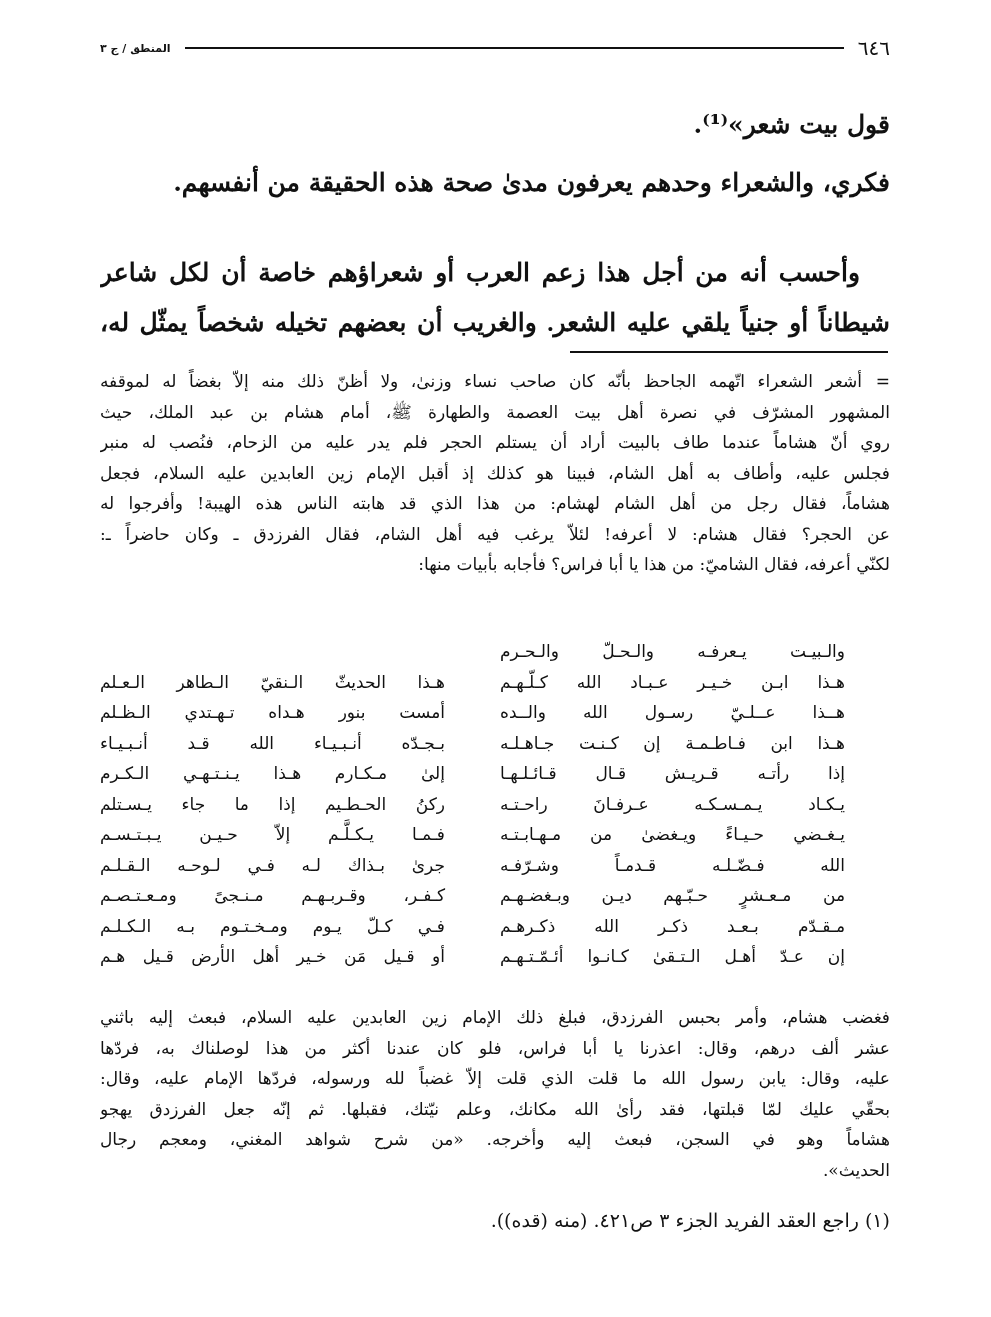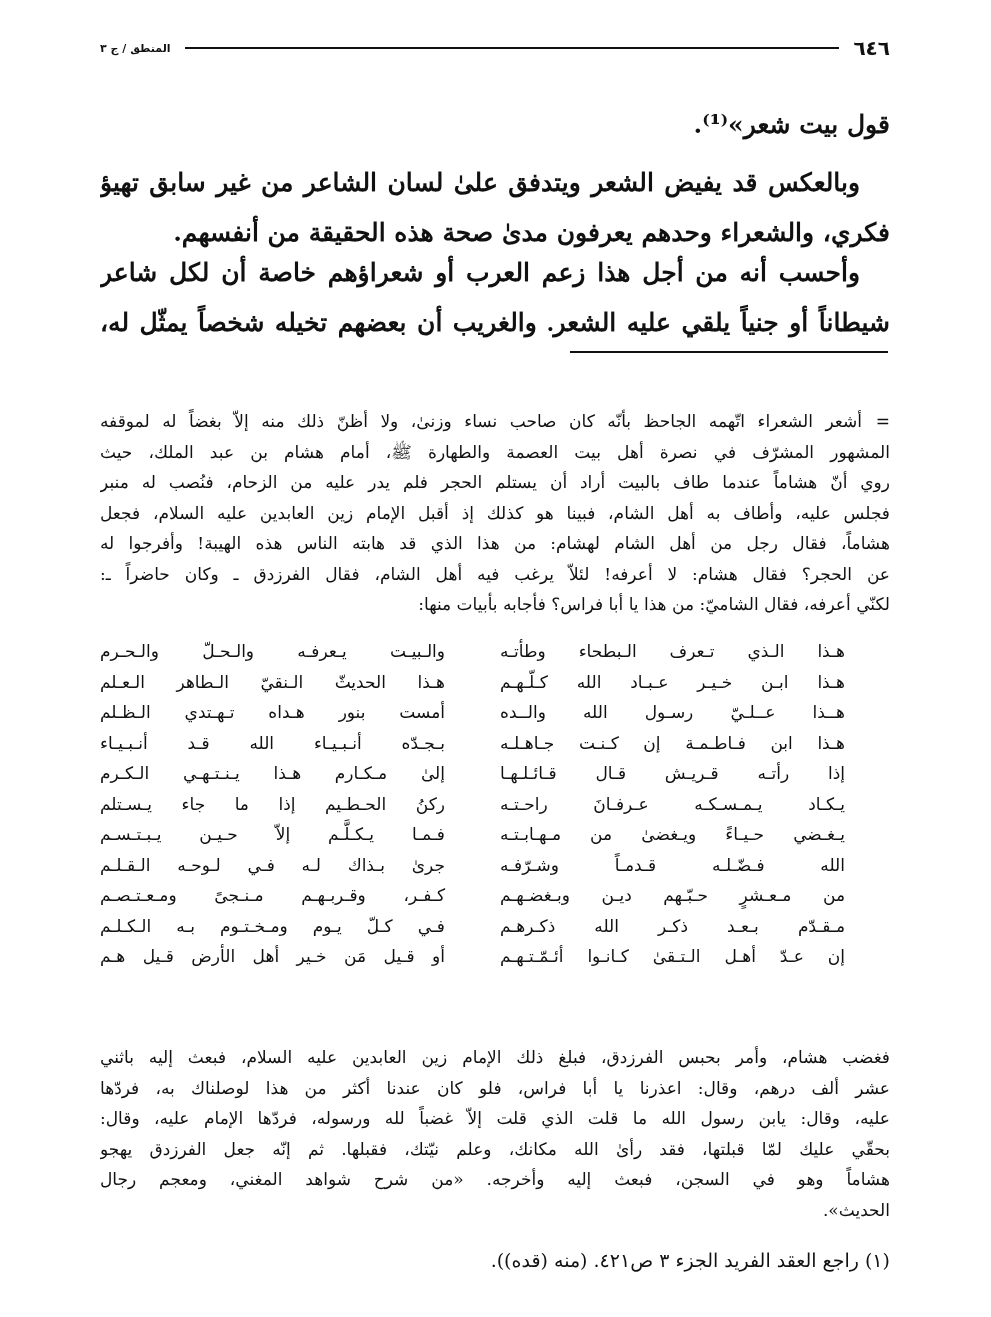--- a/index.html
+++ b/index.html
@@ -1,32 +1,32 @@
 <!DOCTYPE html>
 <html><head>
 <meta charset="utf-8">
 <style>
   html, body { margin: 0; padding: 0; background: #ffffff; }
   body { width: 991px; height: 1317px; position: relative; overflow: hidden; color: #111; }
   .page { position: absolute; left: 0; top: 0; width: 991px; height: 1317px; direction: rtl; }
 
   .header { position: absolute; top: 33px; left: 100px; width: 790px; height: 30px; display: flex; align-items: center; direction: rtl; }
-  .page-number { font-family: "DejaVu Sans", sans-serif; font-weight: bold; font-size: 20px; margin-left: 8px; }
+  .page-number { font-family: "DejaVu Sans", sans-serif; font-weight: normal; font-size: 20px; margin-left: 8px; }
   .header-rule { flex: 1; height: 0; border-top: 2px solid #111; margin: 0 6px; }
   .running-title { font-family: "DejaVu Sans", sans-serif; font-weight: bold; font-size: 11px; margin-right: 8px; }
 
   .body-text { position: absolute; left: 100px; width: 790px; font-family: "DejaVu Serif", serif; font-weight: bold; font-size: 25px; line-height: 50px; text-align: justify; text-align-last: right; }
   .p0 { top: 100px; }
   .p1 { top: 158px; text-indent: 30px; }
   .p2 { top: 248px; text-indent: 30px; }
   .body-line { display: block; white-space: nowrap; overflow: hidden; }
 
   .fn-rule { position: absolute; top: 351px; left: 570px; width: 318px; border-top: 2px solid #111; }
 
-  .footnotes { position: absolute; left: 100px; width: 790px; font-family: "DejaVu Serif", serif; font-size: 17px; line-height: 30.5px; margin-top: 40px; }
+  .footnotes { position: absolute; left: 100px; width: 790px; font-family: "DejaVu Serif", serif; font-size: 17px; line-height: 30.5px; }
   .fn-cont { top: 366px; }
   .fn-line { display: block; white-space: nowrap; overflow: hidden; text-align: justify; text-align-last: justify; }
   .fn-line.last { text-align-last: right; }
   .fn-marker { display: inline-block; width: 28px; font-family: "DejaVu Sans", sans-serif; }
 
   .poem { position: absolute; top: 636px; left: 100px; width: 745px; font-family: "DejaVu Sans", sans-serif; font-size: 17px; line-height: 30.5px; }
   .verse { display: flex; direction: rtl; justify-content: space-between; }
   .hemi { width: 345px; white-space: nowrap; text-align: justify; text-align-last: justify; letter-spacing: 1px; }
 
   .fn-after { top: 1002px; }
@@ -41,21 +41,20 @@
     <span class="page-number">٦٤٦</span>
     <span class="header-rule"></span>
     <span class="running-title">المنطق / ج ٣</span>
   </div>
 
   <div class="body-text p0">
     <span class="body-line">قول بيت شعر»⁽¹⁾.</span>
   </div>
 
   <div class="body-text p1">
-    <span class="body-line" style="text-align-last: justify;">وبالعكس قد يفيض الشعر ويتدفق علىٰ لسان الشاعر من غير سابق تهيؤ</span>
     <span class="body-line" style="text-indent:0;">فكري، والشعراء وحدهم يعرفون مدىٰ صحة هذه الحقيقة من أنفسهم.</span>
   </div>
 
   <div class="body-text p2">
     <span class="body-line" style="text-align-last: justify;">وأحسب أنه من أجل هذا زعم العرب أو شعراؤهم خاصة أن لكل شاعر</span>
     <span class="body-line" style="text-indent:0; text-align-last: justify; font-family: Liberation Serif, serif;">شيطاناً أو جنياً يلقي عليه الشعر. والغريب أن بعضهم تخيله شخصاً يمثّل له،</span>
   </div>
 
   <div class="fn-rule"></div>
 
@@ -64,21 +63,20 @@
     <span class="fn-line">المشهور المشرّف في نصرة أهل بيت العصمة والطهارة ﷺ، أمام هشام بن عبد الملك، حيث</span>
     <span class="fn-line">روي أنّ هشاماً عندما طاف بالبيت أراد أن يستلم الحجر فلم يدر عليه من الزحام، فنُصب له منبر</span>
     <span class="fn-line">فجلس عليه، وأطاف به أهل الشام، فبينا هو كذلك إذ أقبل الإمام زين العابدين عليه السلام، فجعل</span>
     <span class="fn-line">هشاماً، فقال رجل من أهل الشام لهشام: من هذا الذي قد هابته الناس هذه الهيبة! وأفرجوا له</span>
     <span class="fn-line">عن الحجر؟ فقال هشام: لا أعرفه! لئلاّ يرغب فيه أهل الشام، فقال الفرزدق ـ وكان حاضراً ـ:</span>
     <span class="fn-line last">لكنّي أعرفه، فقال الشاميّ: من هذا يا أبا فراس؟ فأجابه بأبيات منها:</span>
   </div>
 
   <div class="poem">
     <div class="verse">
-        <span class="hemi">هـذا الـذي تـعرف الـبطحاء وطأتـه</span>
         <span class="hemi">والـبيـت يـعرفـه والـحـلّ والـحـرم</span>
       </div>
     <div class="verse">
         <span class="hemi">هـذا ابـن خـيـر عـبـاد الله كـلّـهـم</span>
         <span class="hemi">هـذا الحديثّ الـنقيّ الـطاهر الـعـلم</span>
       </div>
     <div class="verse">
         <span class="hemi">هــذا عــلـيّ رسـول الله والــده</span>
         <span class="hemi">أمست بنور هـداه تـهـتدي الـظـلم</span>
       </div>

